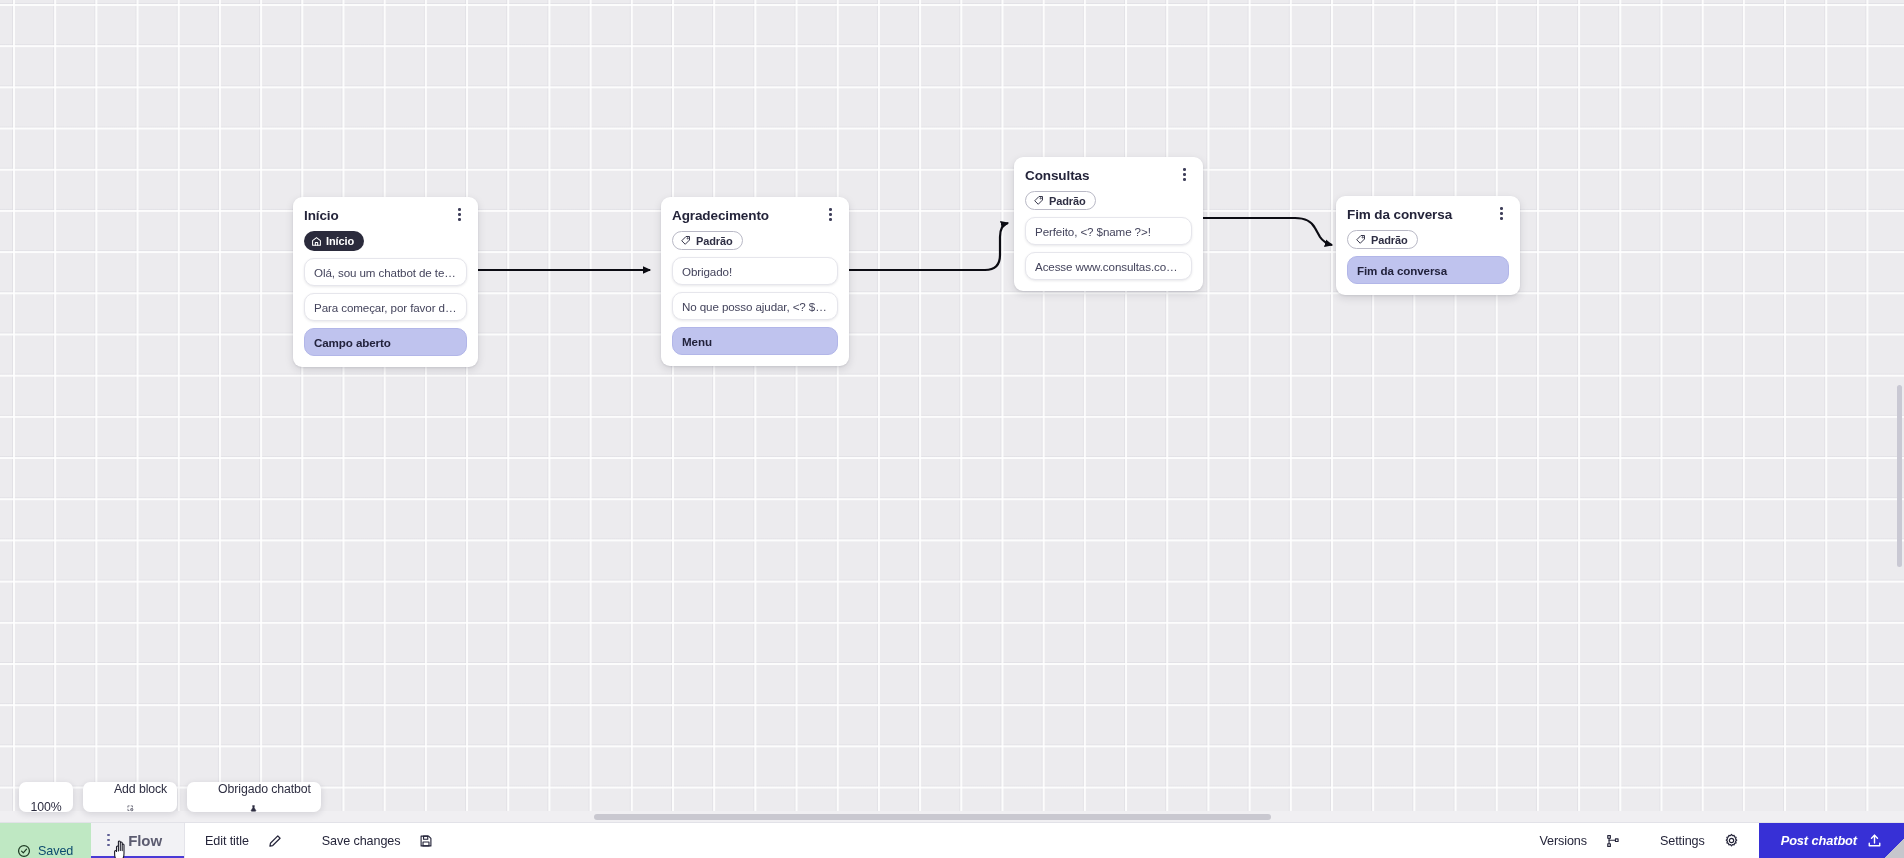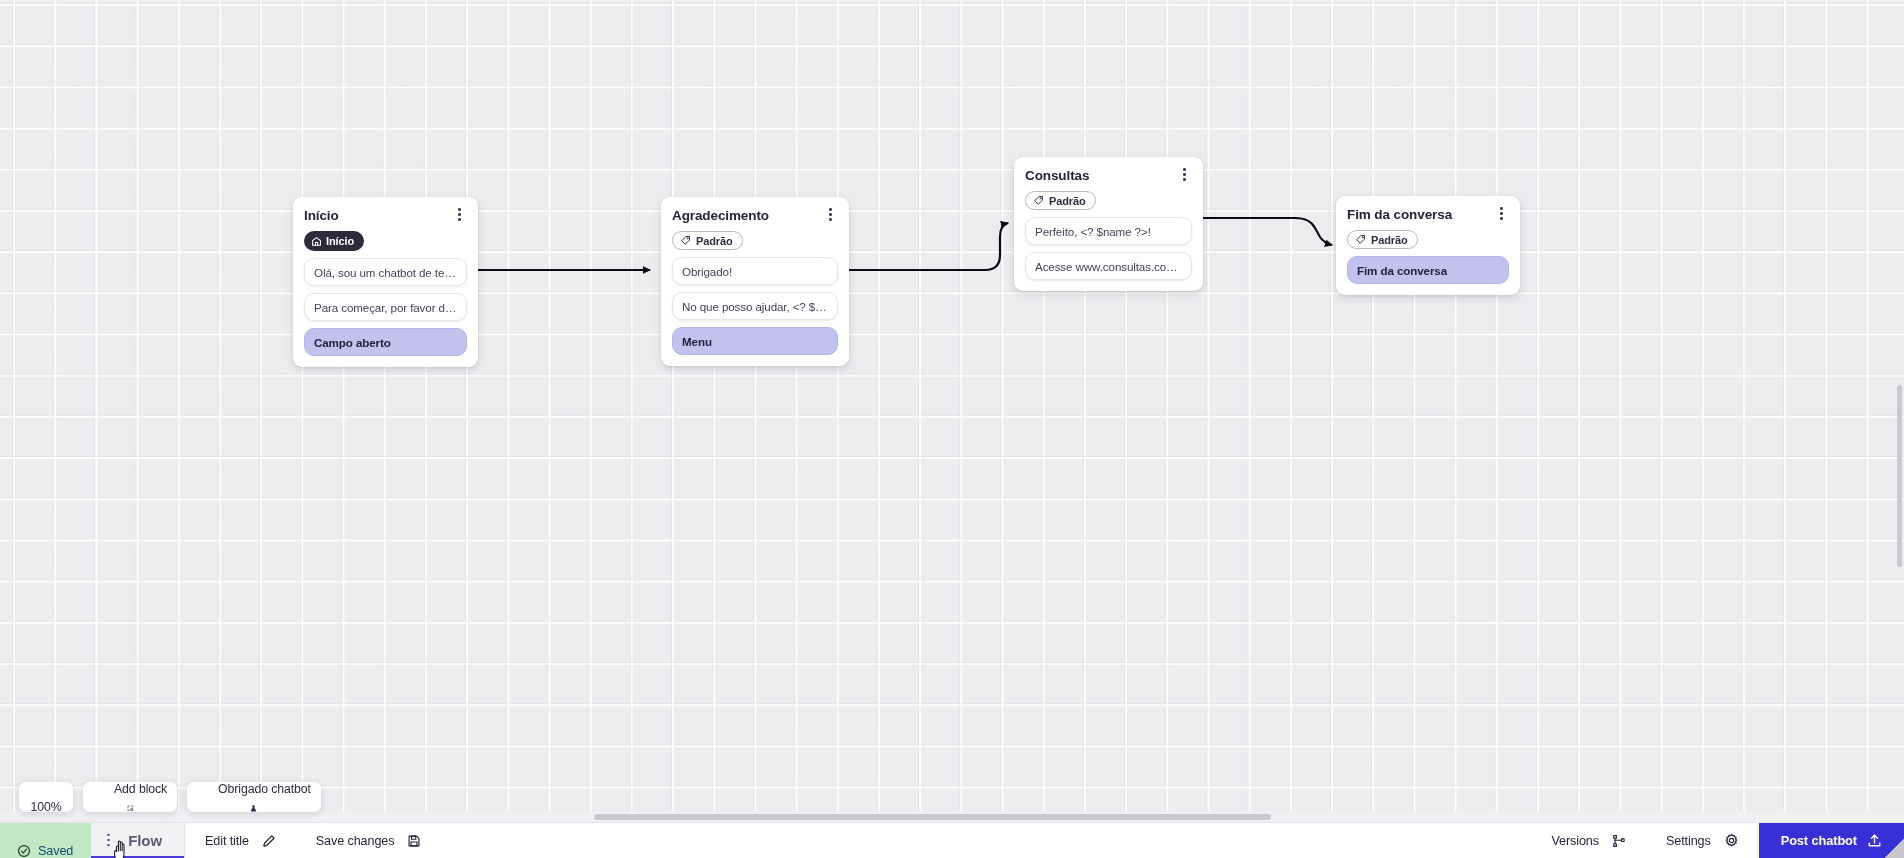--- a/index.html
+++ b/index.html
@@ -157,39 +157,40 @@
     border-right: 1px solid #e4e4ea;
     cursor: pointer;
   }
   .flow-tab::after {
     content:""; position:absolute; left:0; right:0; bottom:0; height:2px; background:#4a3ad6;
   }
   .flow-tab .kebab i { background:#5f5f95; }
   .flow-label { font-size: 15px; font-weight: 600; color: #5c5c70; letter-spacing:-0.1px;}
 
   .bar-btn {
-    display: flex; align-items: center; gap: 13px;
+    display: flex; align-items: center; gap: 19px;
     padding: 0 20px;
     font-size: 12.6px;
     color: #25253a;
     letter-spacing: -0.1px;
     cursor: pointer;
     font-weight: 500;
   }
   .bar-spacer { flex: 1 1 auto; }
 
   #post-btn {
     display: flex; align-items: center; gap: 10px;
     background: #3730d6;
     color: #fff;
     padding: 0 22px;
     font-size: 12.8px;
     font-weight: 700;
     letter-spacing: -0.1px;
     cursor: pointer;
+    font-style: italic;
   }
 
   
   #hscroll {
     position: absolute; left: 0; bottom: 36px; width: 1904px; height: 11px;
     background: #f0eff2;
     z-index: 25;
   }
   #hscroll .thumb {
     position:absolute; left: 594px; top: 2.5px;

